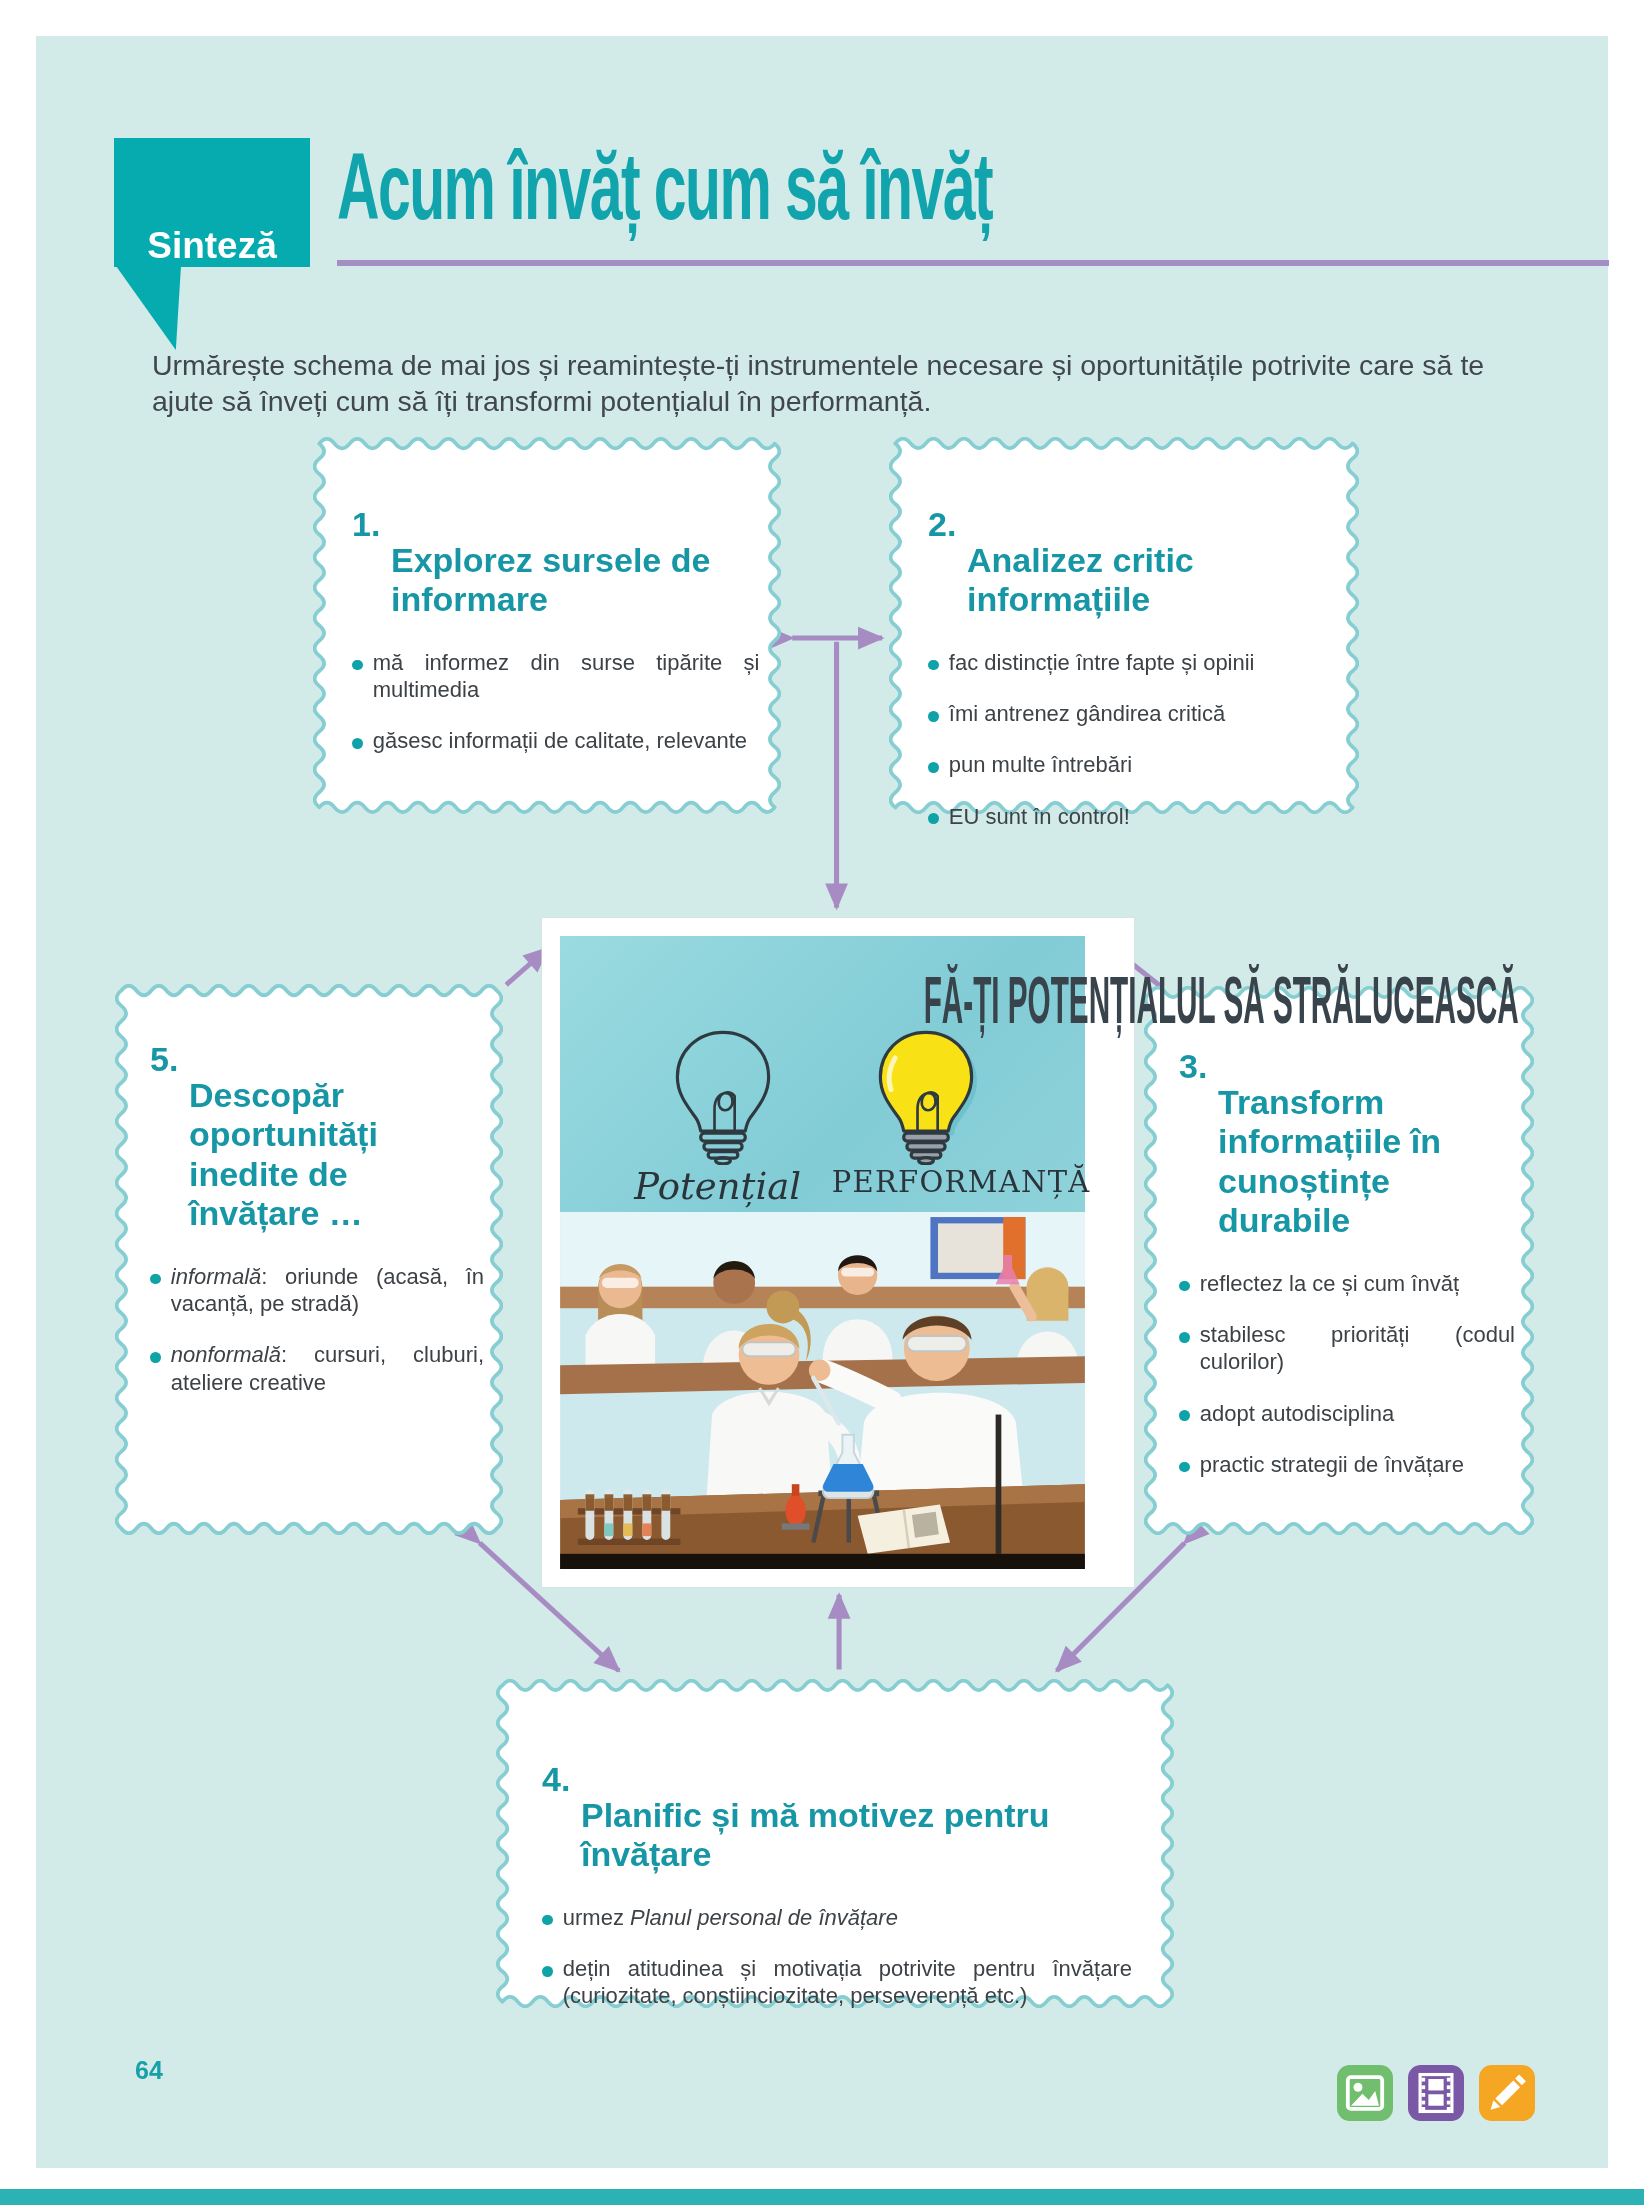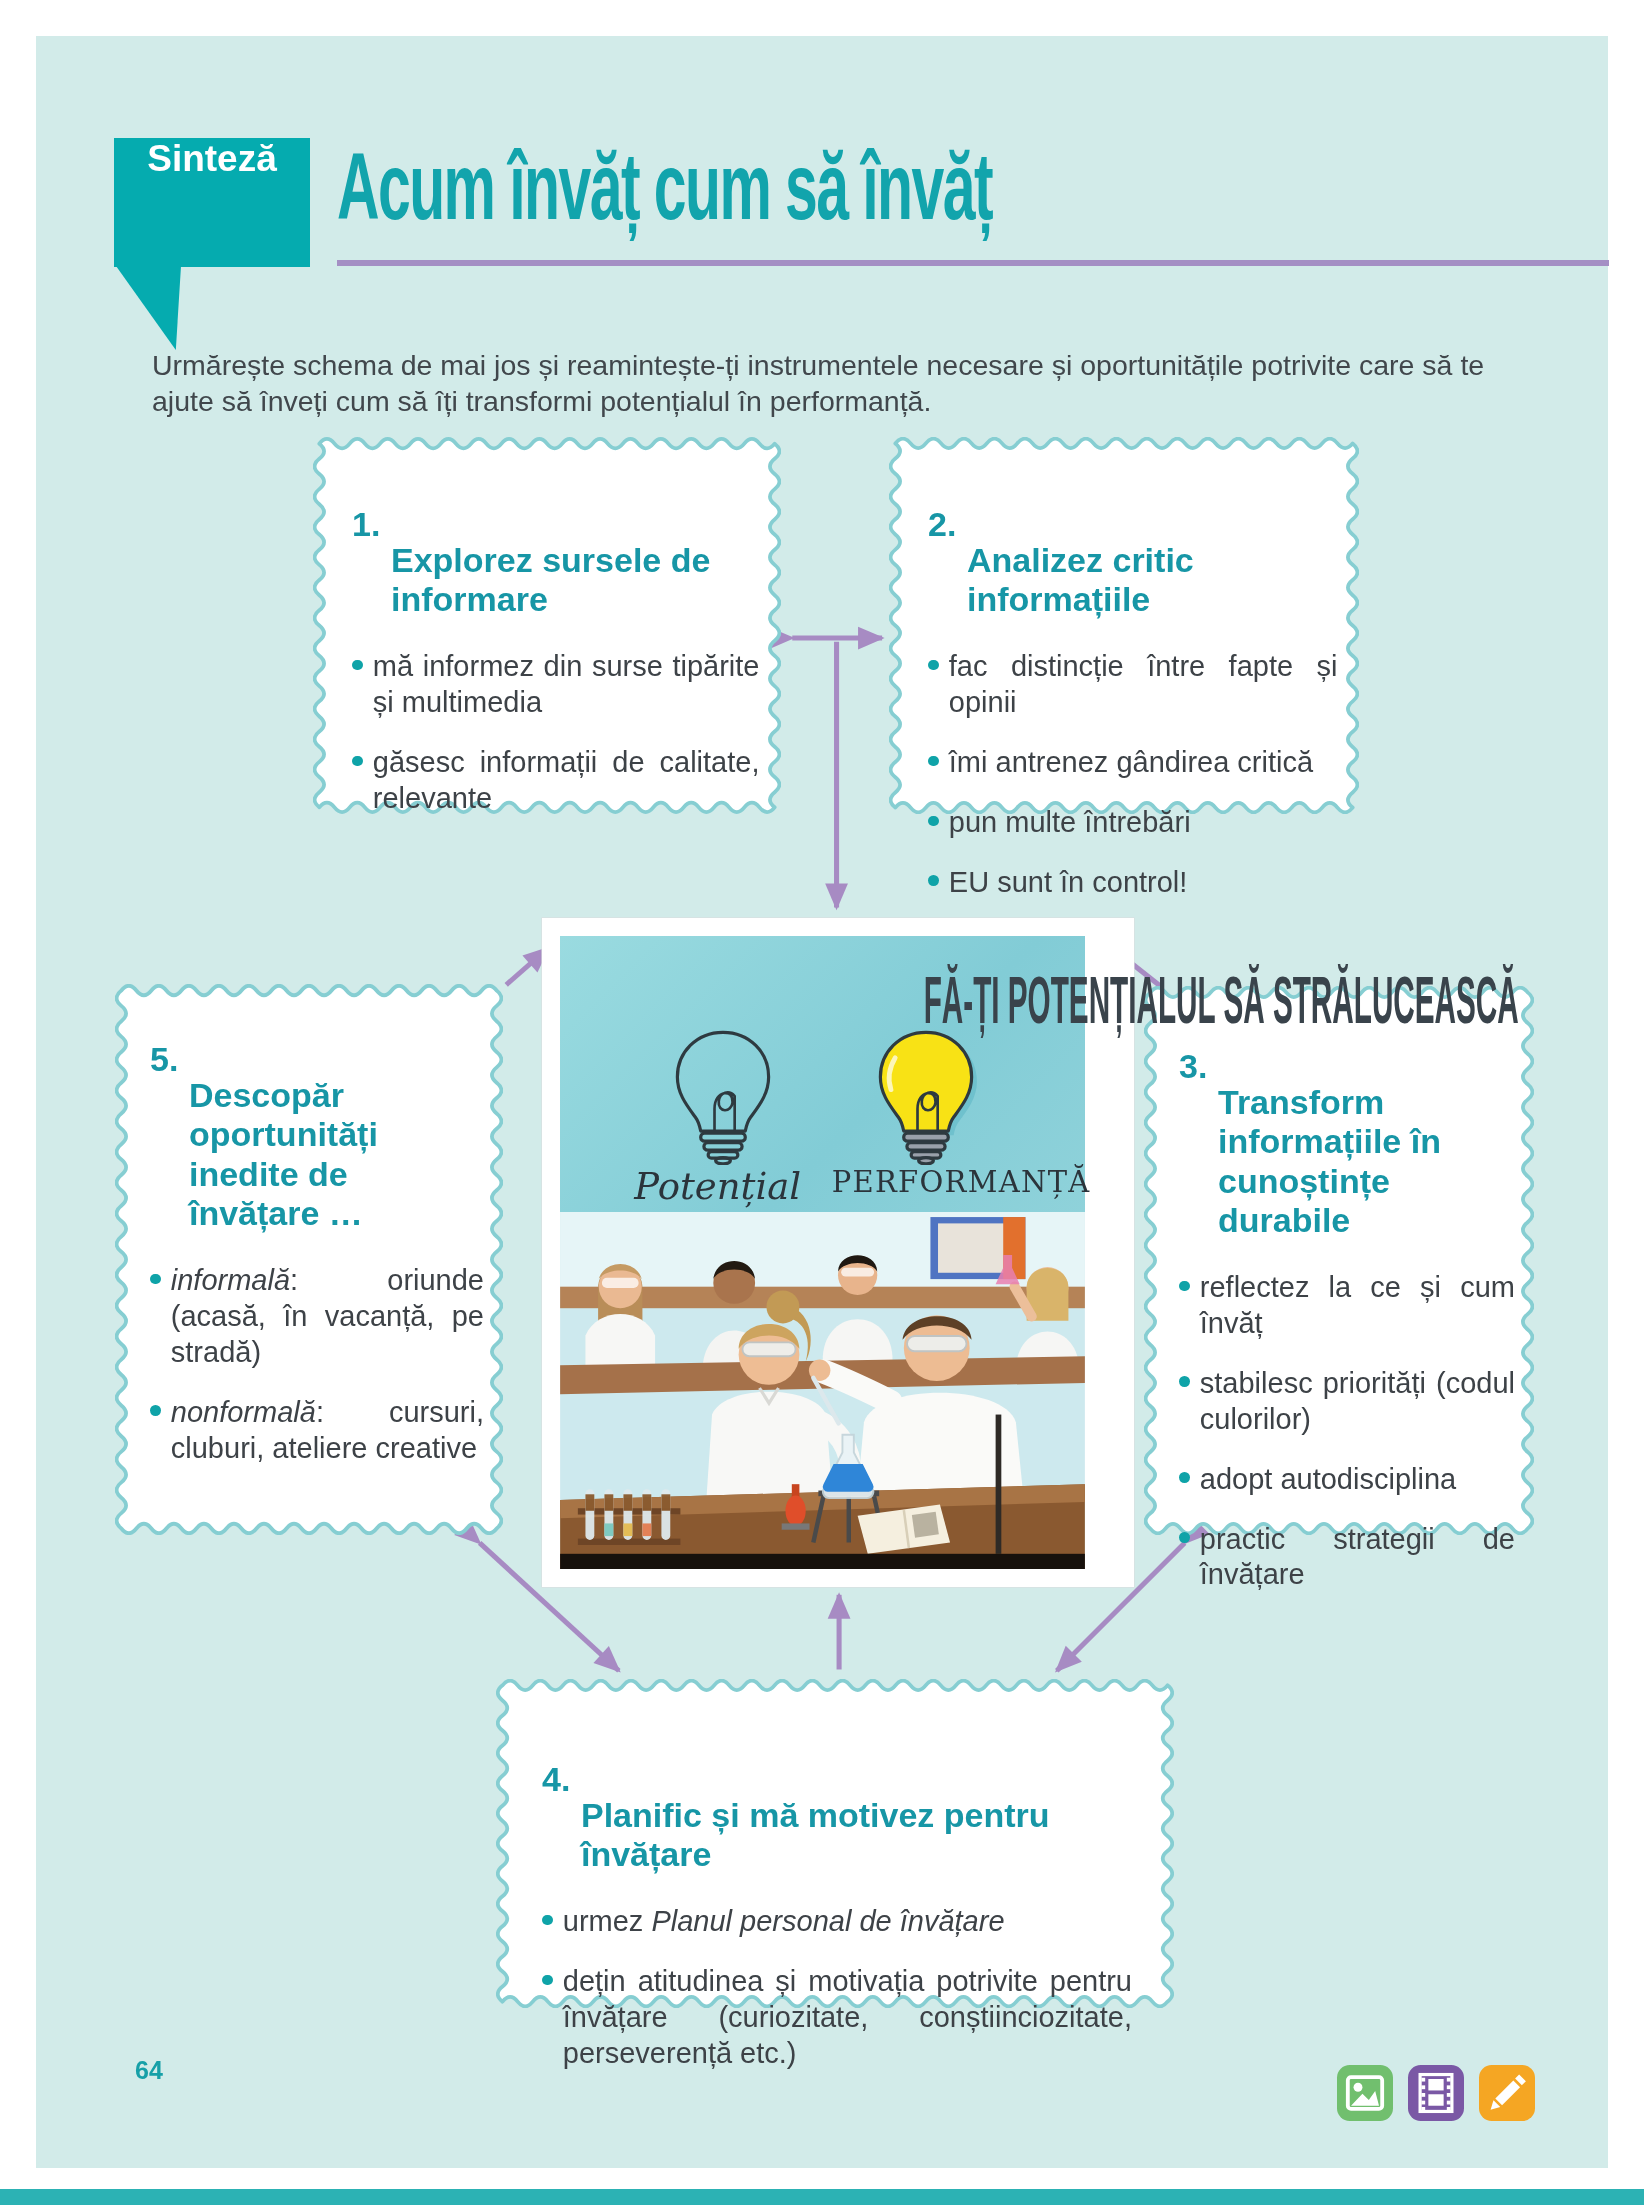--- a/index.html
+++ b/index.html
@@ -3,21 +3,21 @@
 <meta charset="utf-8">
 <style>
   html,body{margin:0;padding:0;}
   body{width:1644px;height:2205px;position:relative;background:#ffffff;
        font-family:"Liberation Sans",sans-serif;overflow:hidden;}
   .panel{position:absolute;left:36px;top:36px;width:1572px;height:2132px;background:#d2ebe9;}
   .bottom-bar{position:absolute;left:0;top:2189px;width:1644px;height:16.5px;background:#2cb2b4;}
 
   
   .tab{position:absolute;left:114px;top:138px;width:196px;height:129px;background:#05abaf;z-index:3;
-       display:flex;align-items:flex-start;justify-content:center;}
+       display:flex;align-items:flex-end;justify-content:center;}
   .tab span{color:#ffffff;font-weight:bold;font-size:37px;}
   .tab-tail{position:absolute;left:116px;top:266px;width:65px;height:84px;background:#05abaf;z-index:3;
        clip-path:polygon(0 0,100% 0,92% 100%);}
   .page-title{position:absolute;left:337px;top:132px;z-index:3;white-space:nowrap;}
   .page-title .cond{display:inline-block;transform:scaleX(0.62);transform-origin:0 50%;
        font-weight:bold;font-size:95px;letter-spacing:-2.5px;color:#12a4ac;line-height:108px;}
   .title-underline{position:absolute;left:337px;top:260px;width:1272px;height:6.3px;background:#a48fc4;z-index:2;}
 
   .intro{position:absolute;left:152px;top:318px;width:1355px;font-size:28.5px;line-height:1.28;
        color:#41474c;z-index:2;}
@@ -25,21 +25,21 @@
   
   .box{position:absolute;z-index:2;}
   .box svg.wave-border{position:absolute;left:0;top:0;z-index:0;}
   .box .content{position:relative;z-index:1;}
   .box h3{display:flex;margin:0 0 29px 0;font-size:34px;line-height:1.16;color:#1796a6;font-weight:bold;}
   .box h3 .num{flex:none;width:39px;}
   .box h3 .htxt{flex:1;margin-top:36px;}
   .box ul{list-style:none;margin:0;padding:0;}
   .box li{display:flex;gap:10px;margin-bottom:24px;}
   .box .dot{flex:none;width:10.8px;height:10.8px;border-radius:50%;background:#0fa3a8;margin-top:10.8px;}
-  .box .bt{flex:1;font-size:29px;line-height:1.24;color:#3d4247;text-align:justify;}
+  .box .bt{flex:1;font-size:22px;line-height:1.24;color:#3d4247;text-align:justify;}
   .box .bt em{font-style:italic;}
 
   
   .center-img{position:absolute;left:542px;top:918px;width:592px;height:669px;background:#ffffff;
        z-index:2;box-shadow:0 0 0 0.6px #d9dedf;}
   .ci-inner{position:absolute;left:17.7px;top:17.7px;width:525px;height:633px;}
   .ci-teal{position:absolute;left:0;top:0;width:525px;height:276px;
        background:linear-gradient(135deg,#9adbe0 0%,#82ccd6 60%,#8fd2da 100%);}
   .ci-head{position:absolute;left:0;top:26.6px;width:525px;text-align:center;white-space:nowrap;}
   .ci-head .cond{display:inline-block;transform:scaleX(0.45);transform-origin:50% 50%;

